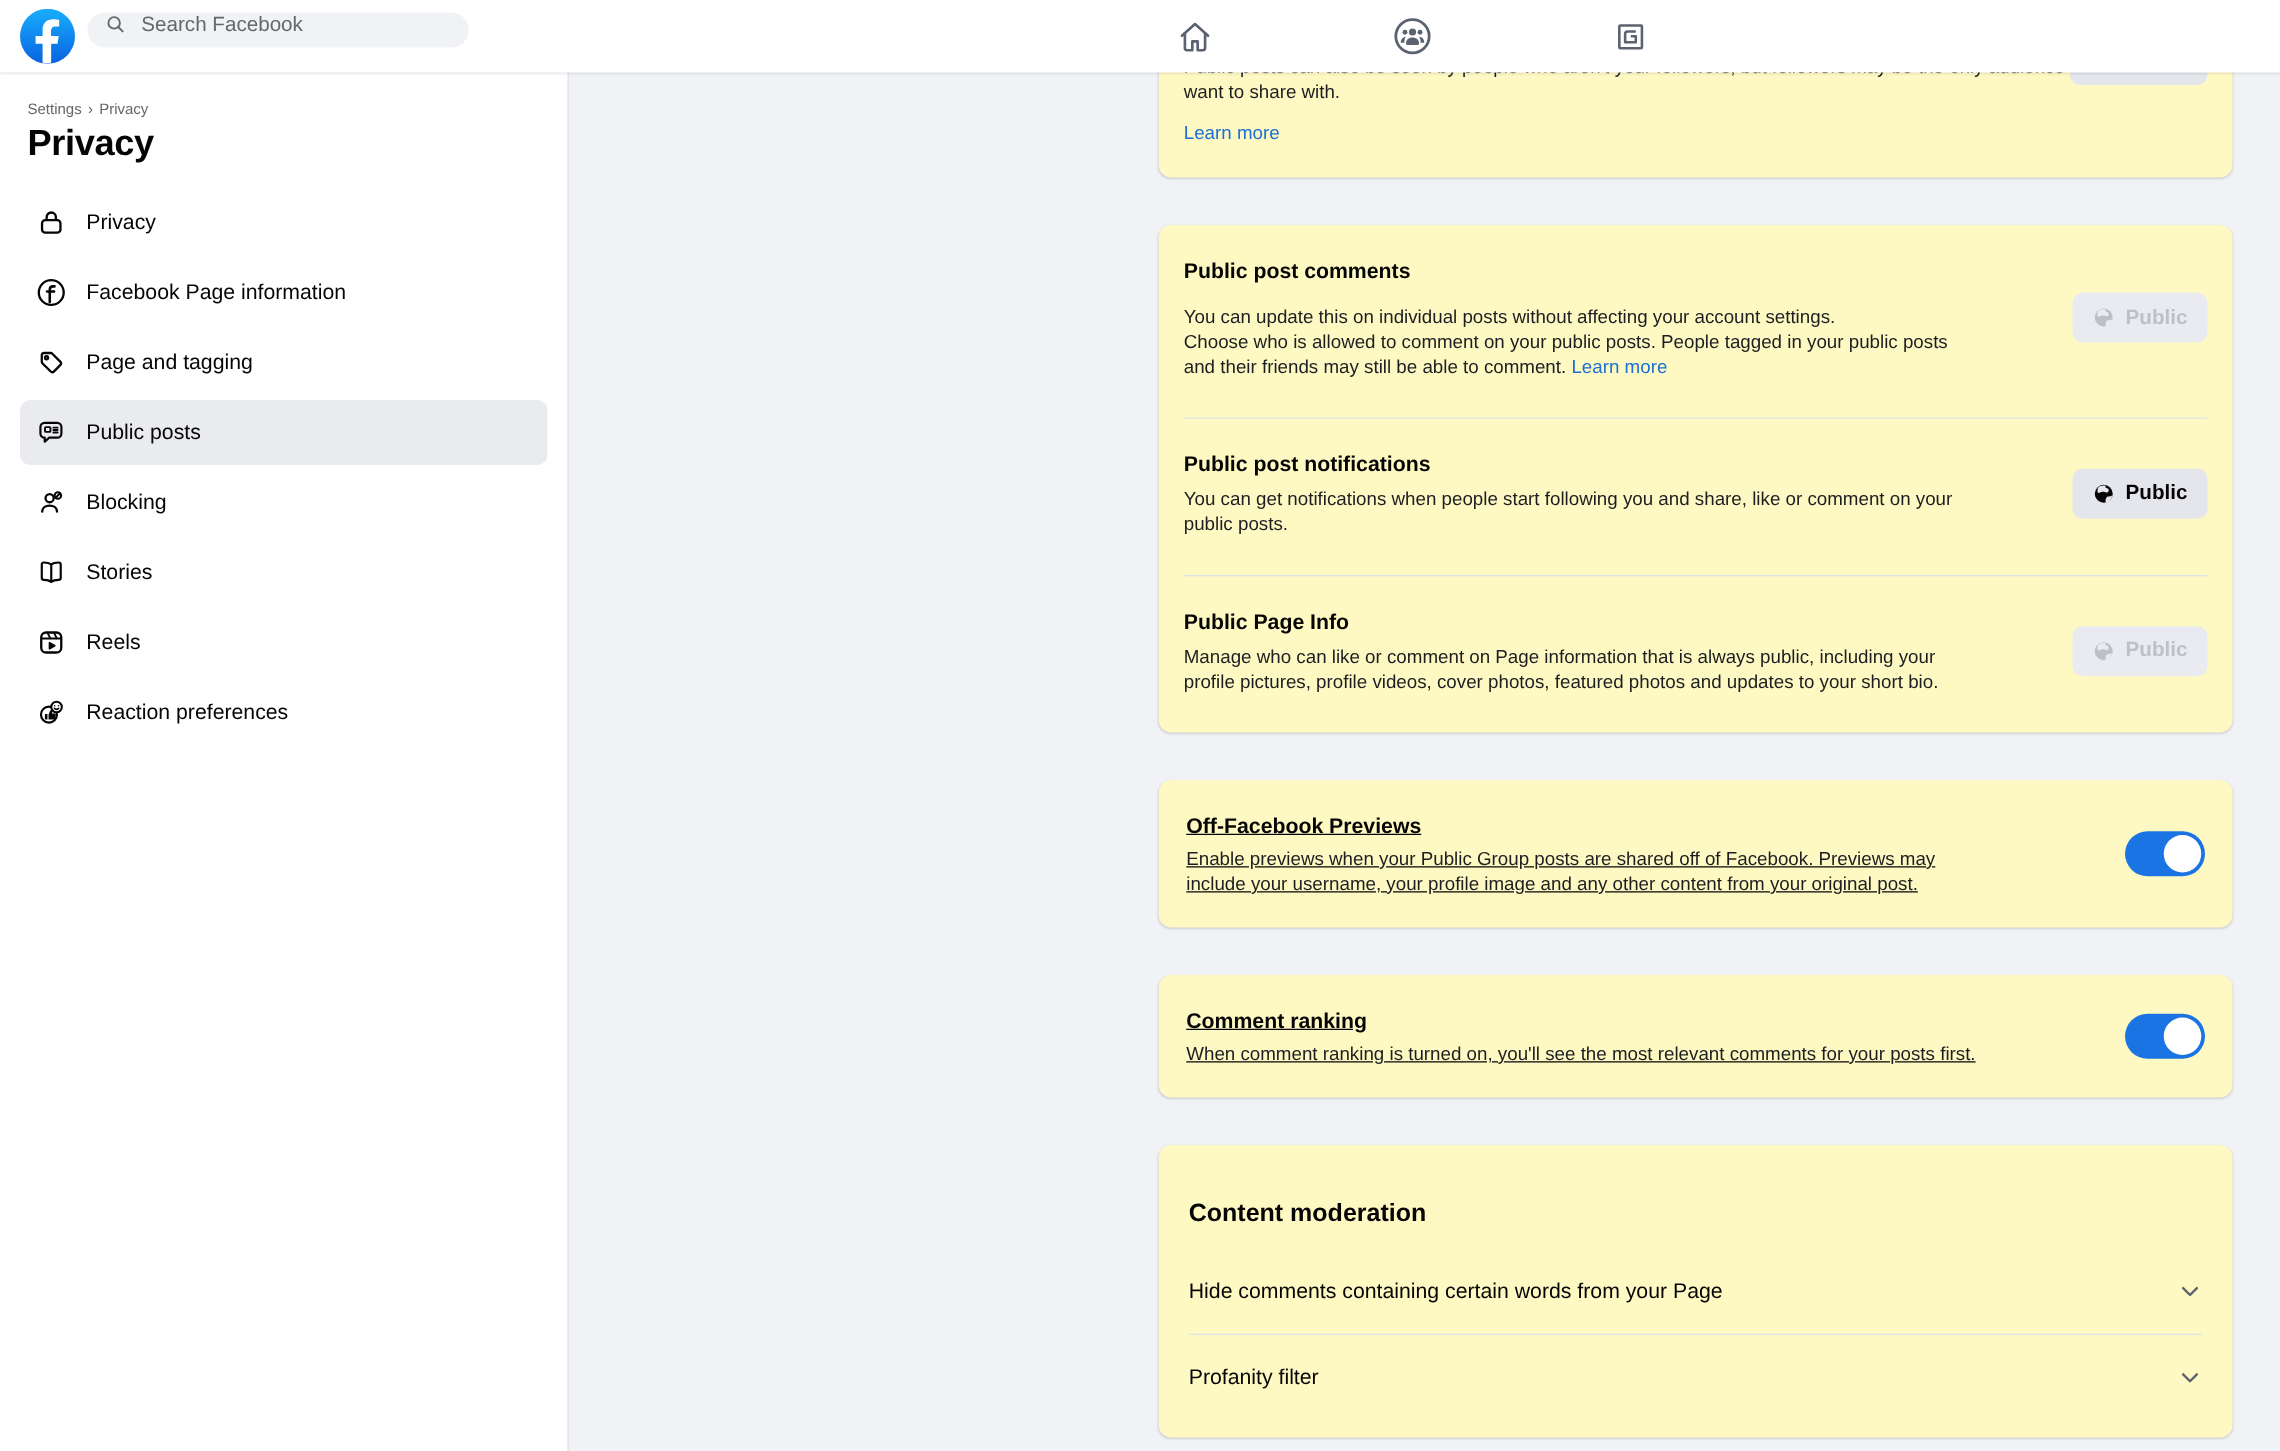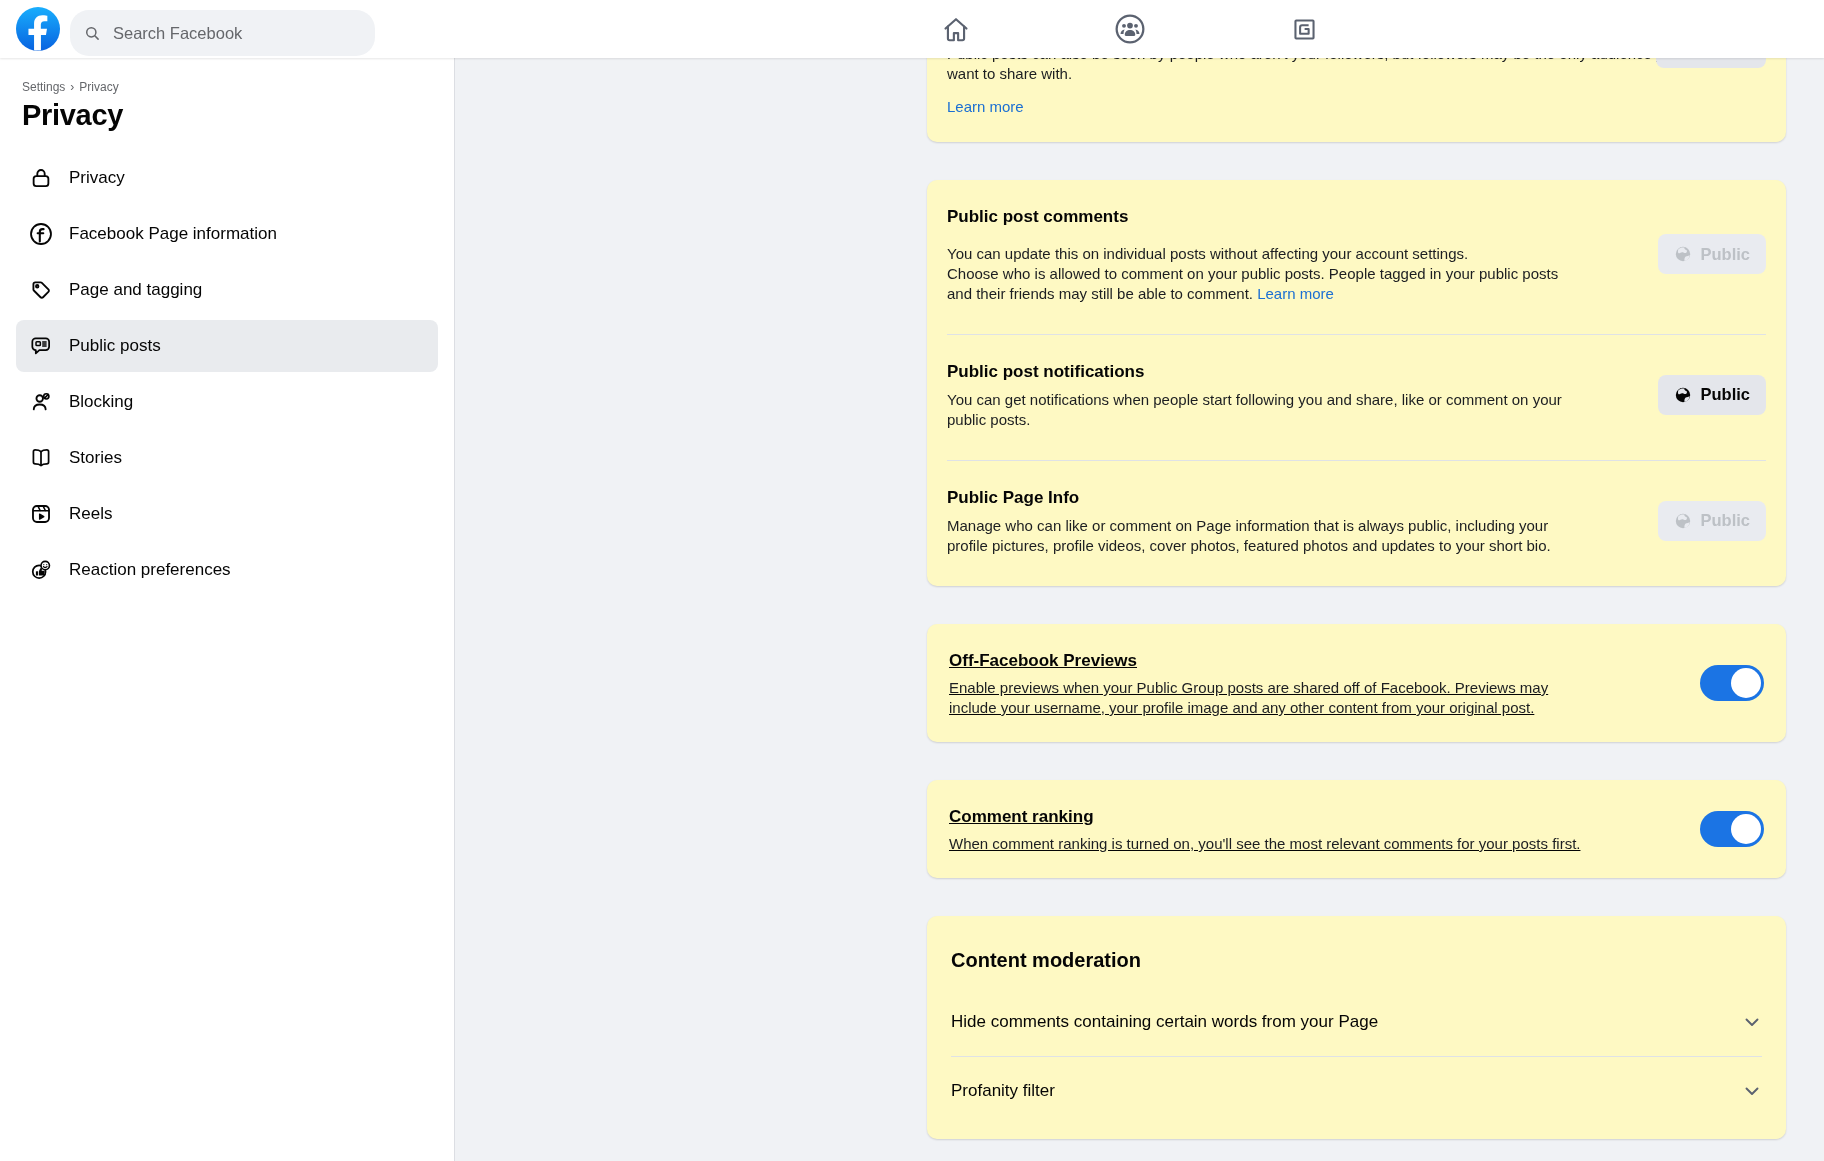--- a/index.html
+++ b/index.html
@@ -10,22 +10,22 @@
     font-family:"Liberation Sans","DejaVu Sans",sans-serif;
   }
 
   
   .topbar {
     position:absolute; top:0; left:0; width:1824px; height:58px;
     background:#fff; z-index:10; box-shadow:0 1px 2px rgba(0,0,0,.10);
   }
   .logo { position:absolute; top:7px; left:16px; width:44px; height:44px; cursor:pointer; }
   .searchbox {
-    position:absolute; top:10px; left:70px; width:305px; height:46px;
-    background:#f0f2f5; border-radius:19px; display:flex; align-items:center;
+    position:absolute; top:10px; left:70px; width:305px; height:28px;
+    background:#f0f2f5; border-radius:19px; display:flex; align-items:flex-start;
     padding:0 12px 0 13px; gap:9px;
   }
   .searchbox input {
     border:none; outline:none; background:transparent; width:240px;
     font-family:inherit; font-size:16.5px; color:#050505;
   }
   .searchbox input::placeholder { color:#65676b; opacity:1; }
   .topnav-icon { position:absolute; top:11px; width:36px; height:36px; display:flex; align-items:center; justify-content:center; cursor:pointer; }
   .topnav-home   { left:938px; }
   .topnav-groups { left:1112px; }
@@ -95,21 +95,21 @@
   .toggle {
     flex:0 0 auto; width:64px; height:36px; border-radius:18px;
     background:#1b74e4; position:relative; margin-left:24px; cursor:pointer;
   }
   .toggle .knob {
     position:absolute; top:3px; right:3px; width:30px; height:30px;
     border-radius:50%; background:#fff;
   }
 
   
-  .mod-card { padding:30px 24px 14px 24px; }
+  .mod-card { padding:41px 24px 14px 24px; }
   .mod-title { font-size:20px; font-weight:600; line-height:28px; margin-bottom:14px; }
   .mod-row {
     display:flex; align-items:center; justify-content:space-between;
     padding:24px 0; font-size:17px; font-weight:500; color:#050505; cursor:pointer;
   }
   .mod-row + .mod-sep { display:none; }
   .mod-sep { height:1px; background:#dfe2e6; }
   svg { display:block; }
 </style>
 </head>

